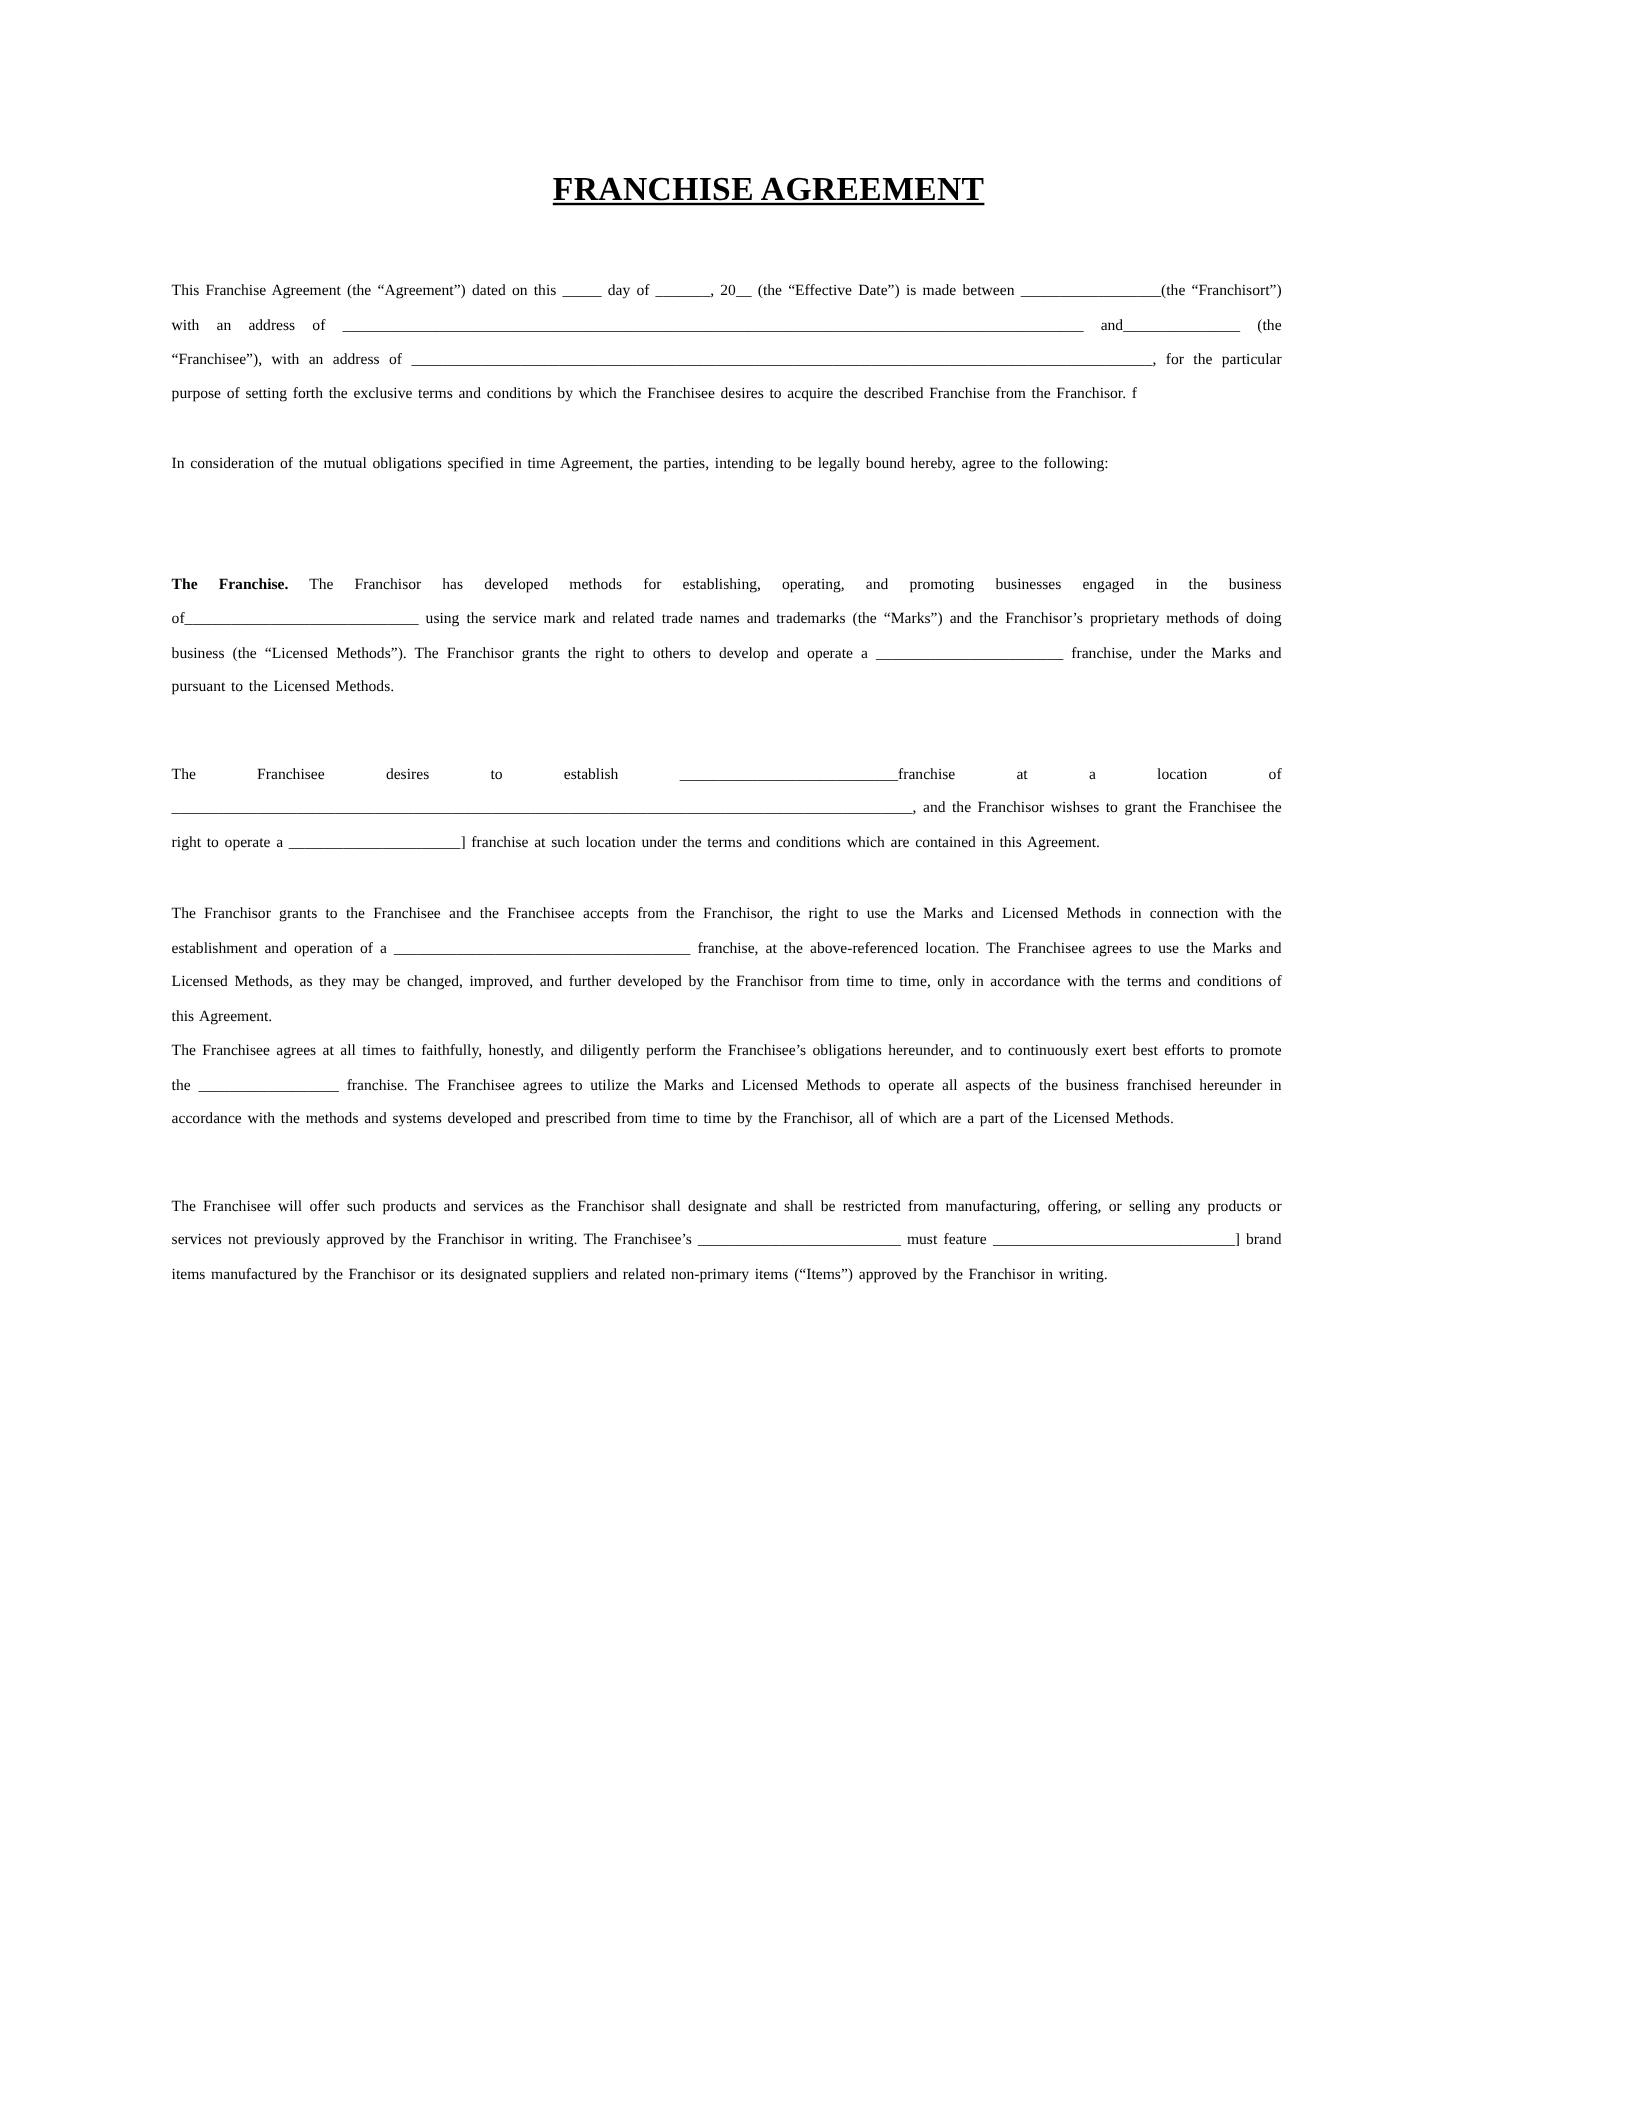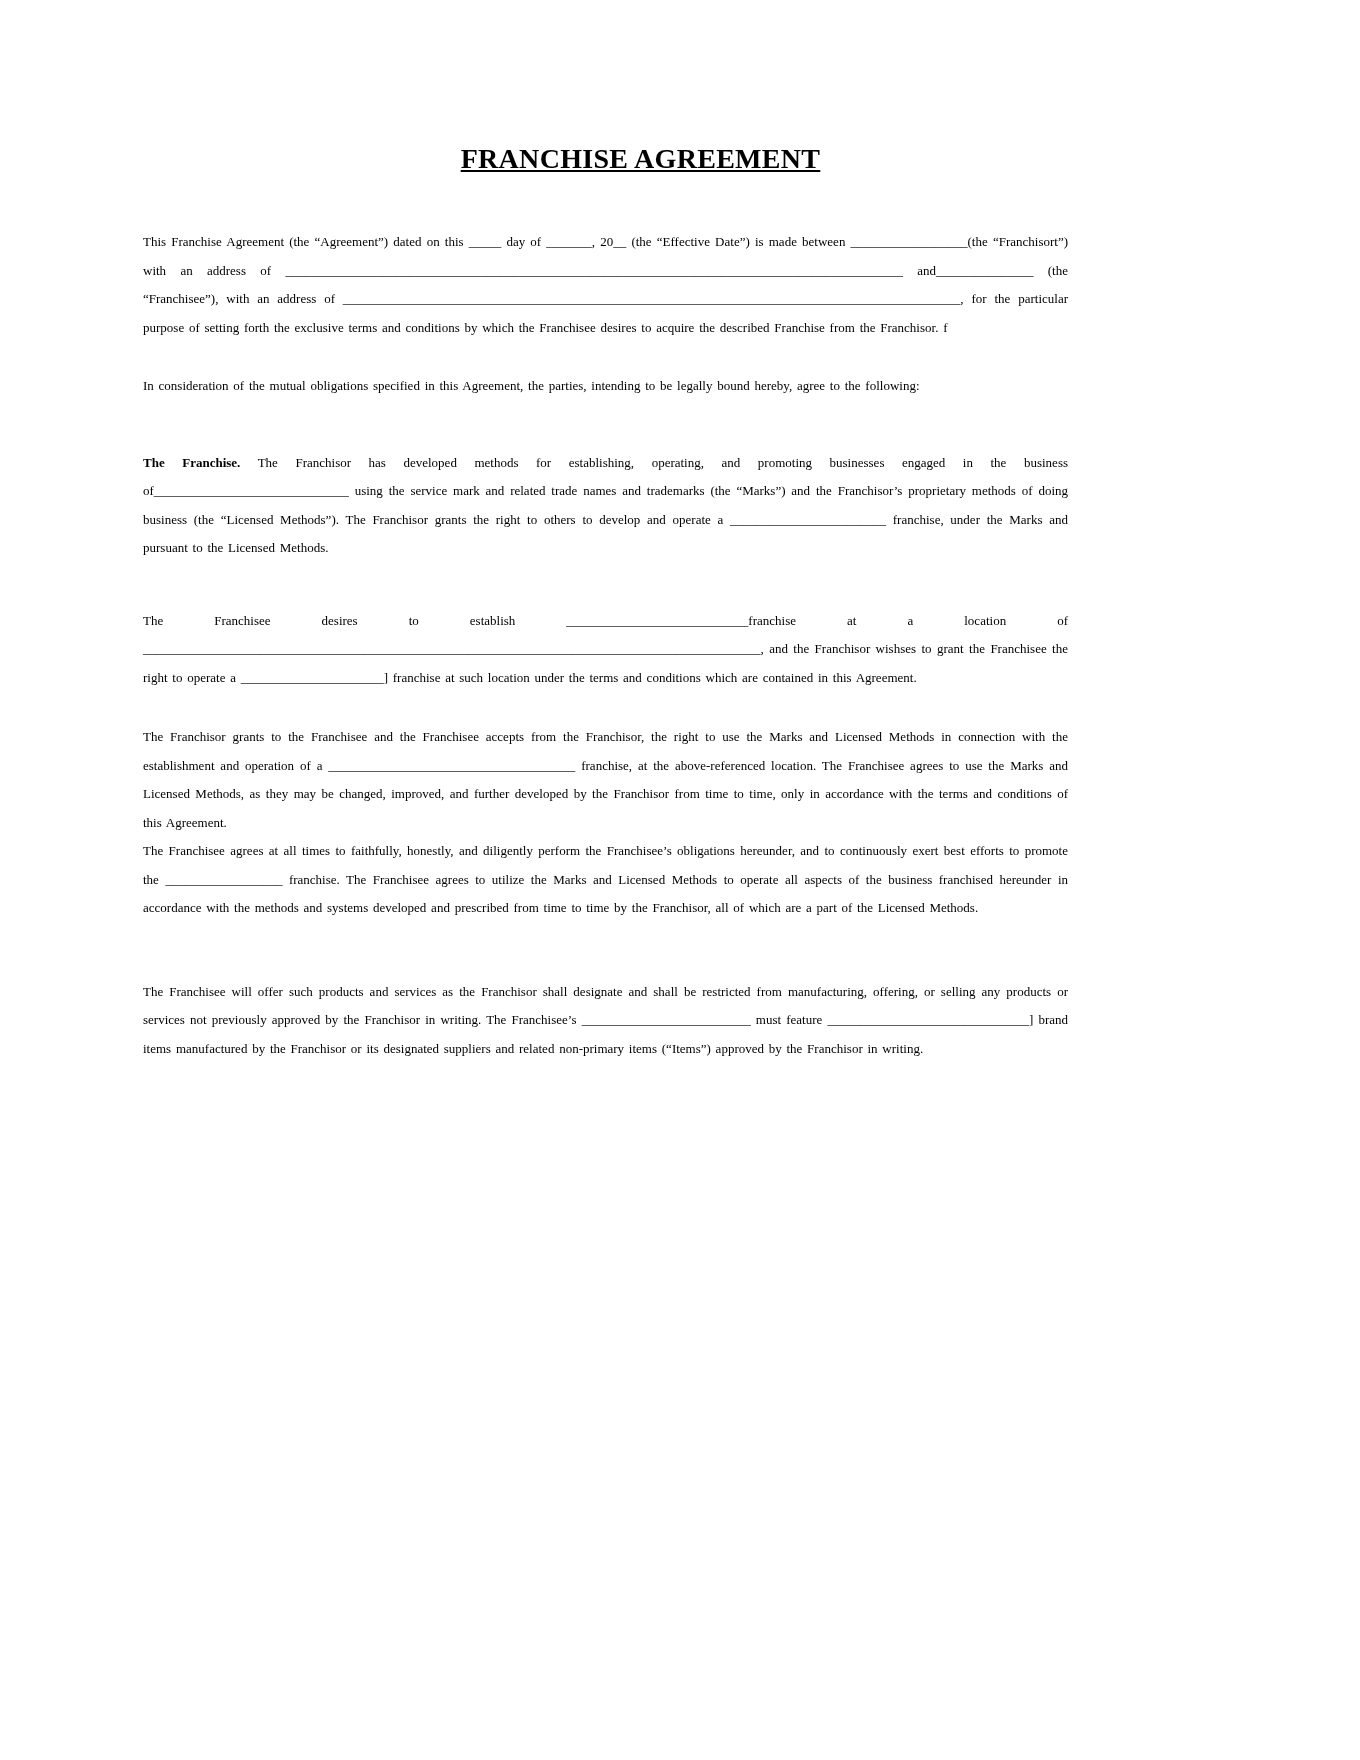--- a/index.html
+++ b/index.html
@@ -33,39 +33,39 @@
     }
     .para {
       font-size: 13px;
       line-height: 28.5px;
       text-align: justify;
       margin: 0;
       word-spacing: 1.5px;
     }
     .para.p-intro        { margin-top: 53px; }
     .para.p-consideration{ margin-top: 30px; }
-    .para.p-franchise    { margin-top: 48px; }
+    .para.p-franchise    { margin-top: 72px; }
     .para.p-desire       { margin-top: 44px; }
     .para.p-grant        { margin-top: 31px; }
     .para.p-efforts      { }
-    .para.p-products     { margin-top: 55px; }
+    .para.p-products     { margin-top: 44px; }
     .lead-in {
       font-weight: bold;
     }
   </style>
 </head>
 <body>
 
 <div class="page">
 
   <h1 class="doc-title">FRANCHISE AGREEMENT</h1>
 
   <p class="para p-intro">This Franchise Agreement (the “Agreement”) dated on this _____ day of _______, 20__ (the “Effective Date”) is made between __________________(the “Franchisort”) with an address of _______________________________________________________________________________________________ and_______________ (the “Franchisee”), with an address of _______________________________________________________________________________________________, for the particular purpose of setting forth the exclusive terms and conditions by which the Franchisee desires to acquire the described Franchise from the Franchisor. f</p>
 
-  <p class="para p-consideration">In consideration of the mutual obligations specified in this Agreement, the parties, intending to be legally bound hereby, agree to the following:</p>
+  <p class="para p-consideration">In consideration of the mutual obligations specified in time Agreement, the parties, intending to be legally bound hereby, agree to the following:</p>
 
   <p class="para p-franchise"><span class="lead-in">The Franchise.</span><span> The Franchisor has developed methods for establishing, operating, and promoting businesses engaged in the business of______________________________ using the service mark and related trade names and trademarks (the “Marks”) and the Franchisor’s proprietary methods of doing business (the “Licensed Methods”). The Franchisor grants the right to others to develop and operate a ________________________ franchise, under the Marks and pursuant to the Licensed Methods.</span></p>
 
   <p class="para p-desire">The Franchisee desires to establish ____________________________franchise at a location of _______________________________________________________________________________________________, and the Franchisor wishses to grant the Franchisee the right to operate a ______________________] franchise at such location under the terms and conditions which are contained in this Agreement.</p>
 
   <p class="para p-grant">The Franchisor grants to the Franchisee and the Franchisee accepts from the Franchisor, the right to use the Marks and Licensed Methods in connection with the establishment and operation of a ______________________________________ franchise, at the above-referenced location. The Franchisee agrees to use the Marks and Licensed Methods, as they may be changed, improved, and further developed by the Franchisor from time to time, only in accordance with the terms and conditions of this Agreement.</p>
 
   <p class="para p-efforts">The Franchisee agrees at all times to faithfully, honestly, and diligently perform the Franchisee’s obligations hereunder, and to continuously exert best efforts to promote the __________________ franchise. The Franchisee agrees to utilize the Marks and Licensed Methods to operate all aspects of the business franchised hereunder in accordance with the methods and systems developed and prescribed from time to time by the Franchisor, all of which are a part of the Licensed Methods.</p>
 
   <p class="para p-products">The Franchisee will offer such products and services as the Franchisor shall designate and shall be restricted from manufacturing, offering, or selling any products or services not previously approved by the Franchisor in writing. The Franchisee’s __________________________ must feature _______________________________] brand items manufactured by the Franchisor or its designated suppliers and related non-primary items (“Items”) approved by the Franchisor in writing.</p>

